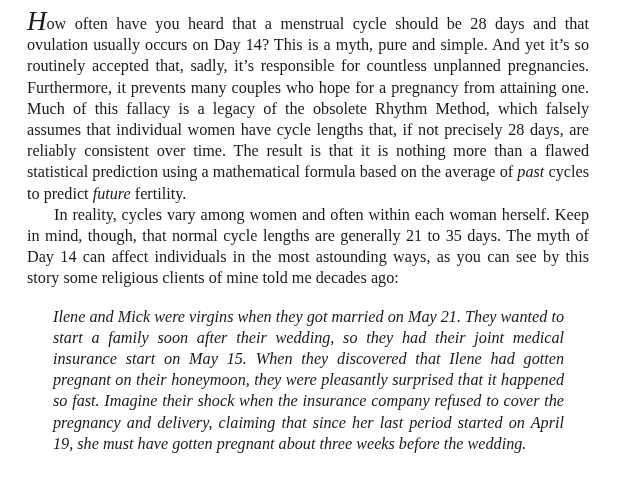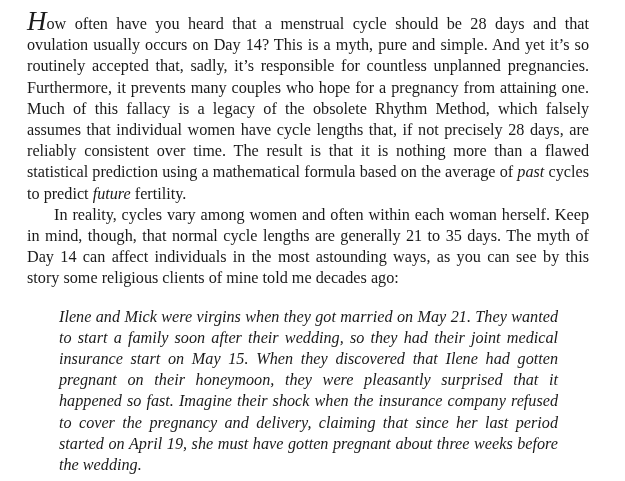--- a/index.html
+++ b/index.html
@@ -36,21 +36,21 @@
     font-size: 27px;
     line-height: 0;
     vertical-align: -1px;
   }
   blockquote.story {
     margin: 17px 0 0 26px;
     width: 511px;
     padding: 0;
   }
   blockquote.story p {
-    margin: 6px;
+    margin: 0;
     font-style: italic;
     font-size: 16.2px;
     line-height: 21.2px;
     text-align: justify;
     text-align-last: left;
   }
   em { font-style: italic; }
 </style>
 </head>
 <body>

